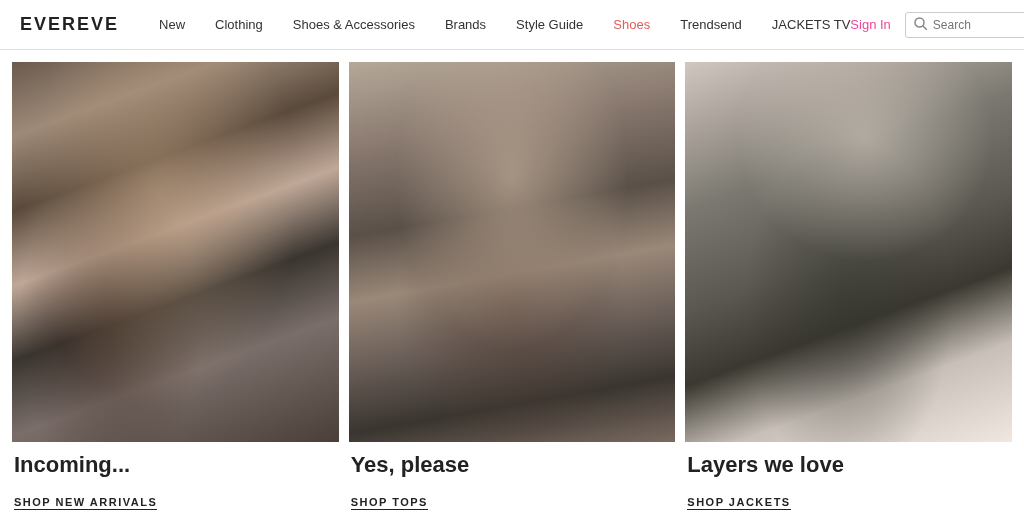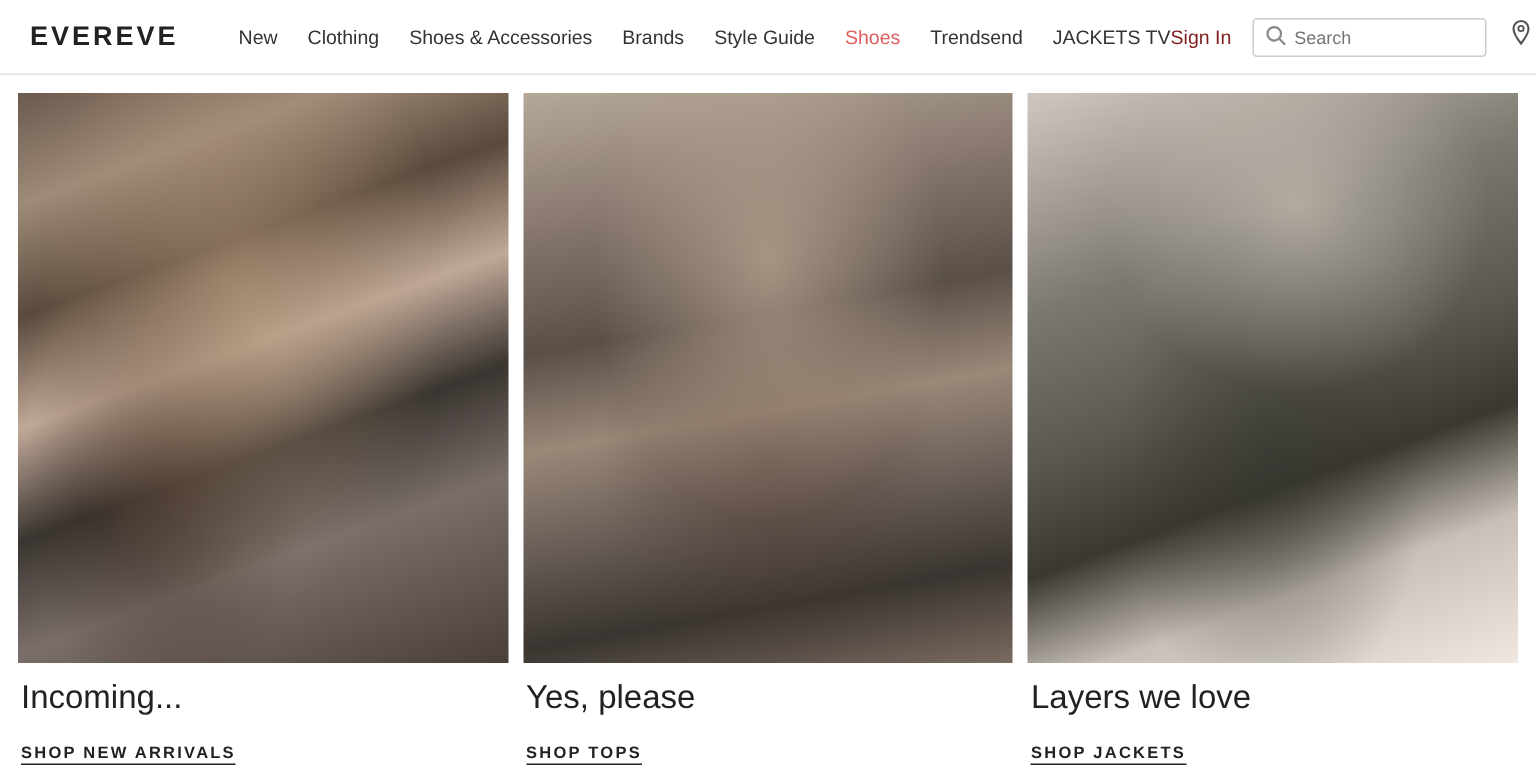--- a/index.html
+++ b/index.html
@@ -18,40 +18,40 @@
       font-size: 18px;
       font-weight: 700;
       letter-spacing: 2px;
       color: #222;
       margin-right: 40px;
       white-space: nowrap;
     }
     nav {
       display: flex;
       align-items: center;
-      gap: 20px;
+      gap: 30px;
       flex: 1;
     }
     nav a {
       text-decoration: none;
       color: #333;
       font-size: 13px;
       white-space: nowrap;
     }
     nav a.sale {
       color: #e05c5c;
     }
     .header-right {
       display: flex;
       align-items: center;
       gap: 14px;
     }
     .sign-in {
       font-size: 13px;
-      color: #7f1d1d;
+      color: #ec4899;
       text-decoration: none;
       white-space: nowrap;
     }
     .search-box {
       display: flex;
       align-items: center;
       border: 1px solid #ccc;
       border-radius: 3px;
       padding: 4px 8px;
       gap: 6px;
@@ -109,21 +109,21 @@
     .card-image-wrap.img3 {
       background: linear-gradient(160deg,
         #d0c8c0 0%, #a8a098 15%, #7a7870 30%,
         #5a5850 50%, #3a3830 65%, #c8c0b8 80%, #f0e8e0 100%);
     }
     .card-body {
       padding: 10px 2px 4px 2px;
     }
     .card-title {
       font-size: 22px;
-      font-weight: 400;
+      font-weight: 700;
       color: #222;
       margin-bottom: 6px;
       font-style: normal;
     }
     .card-cta {
       font-size: 11px;
       font-weight: 700;
       color: #222;
       letter-spacing: 1.5px;
       text-transform: uppercase;

